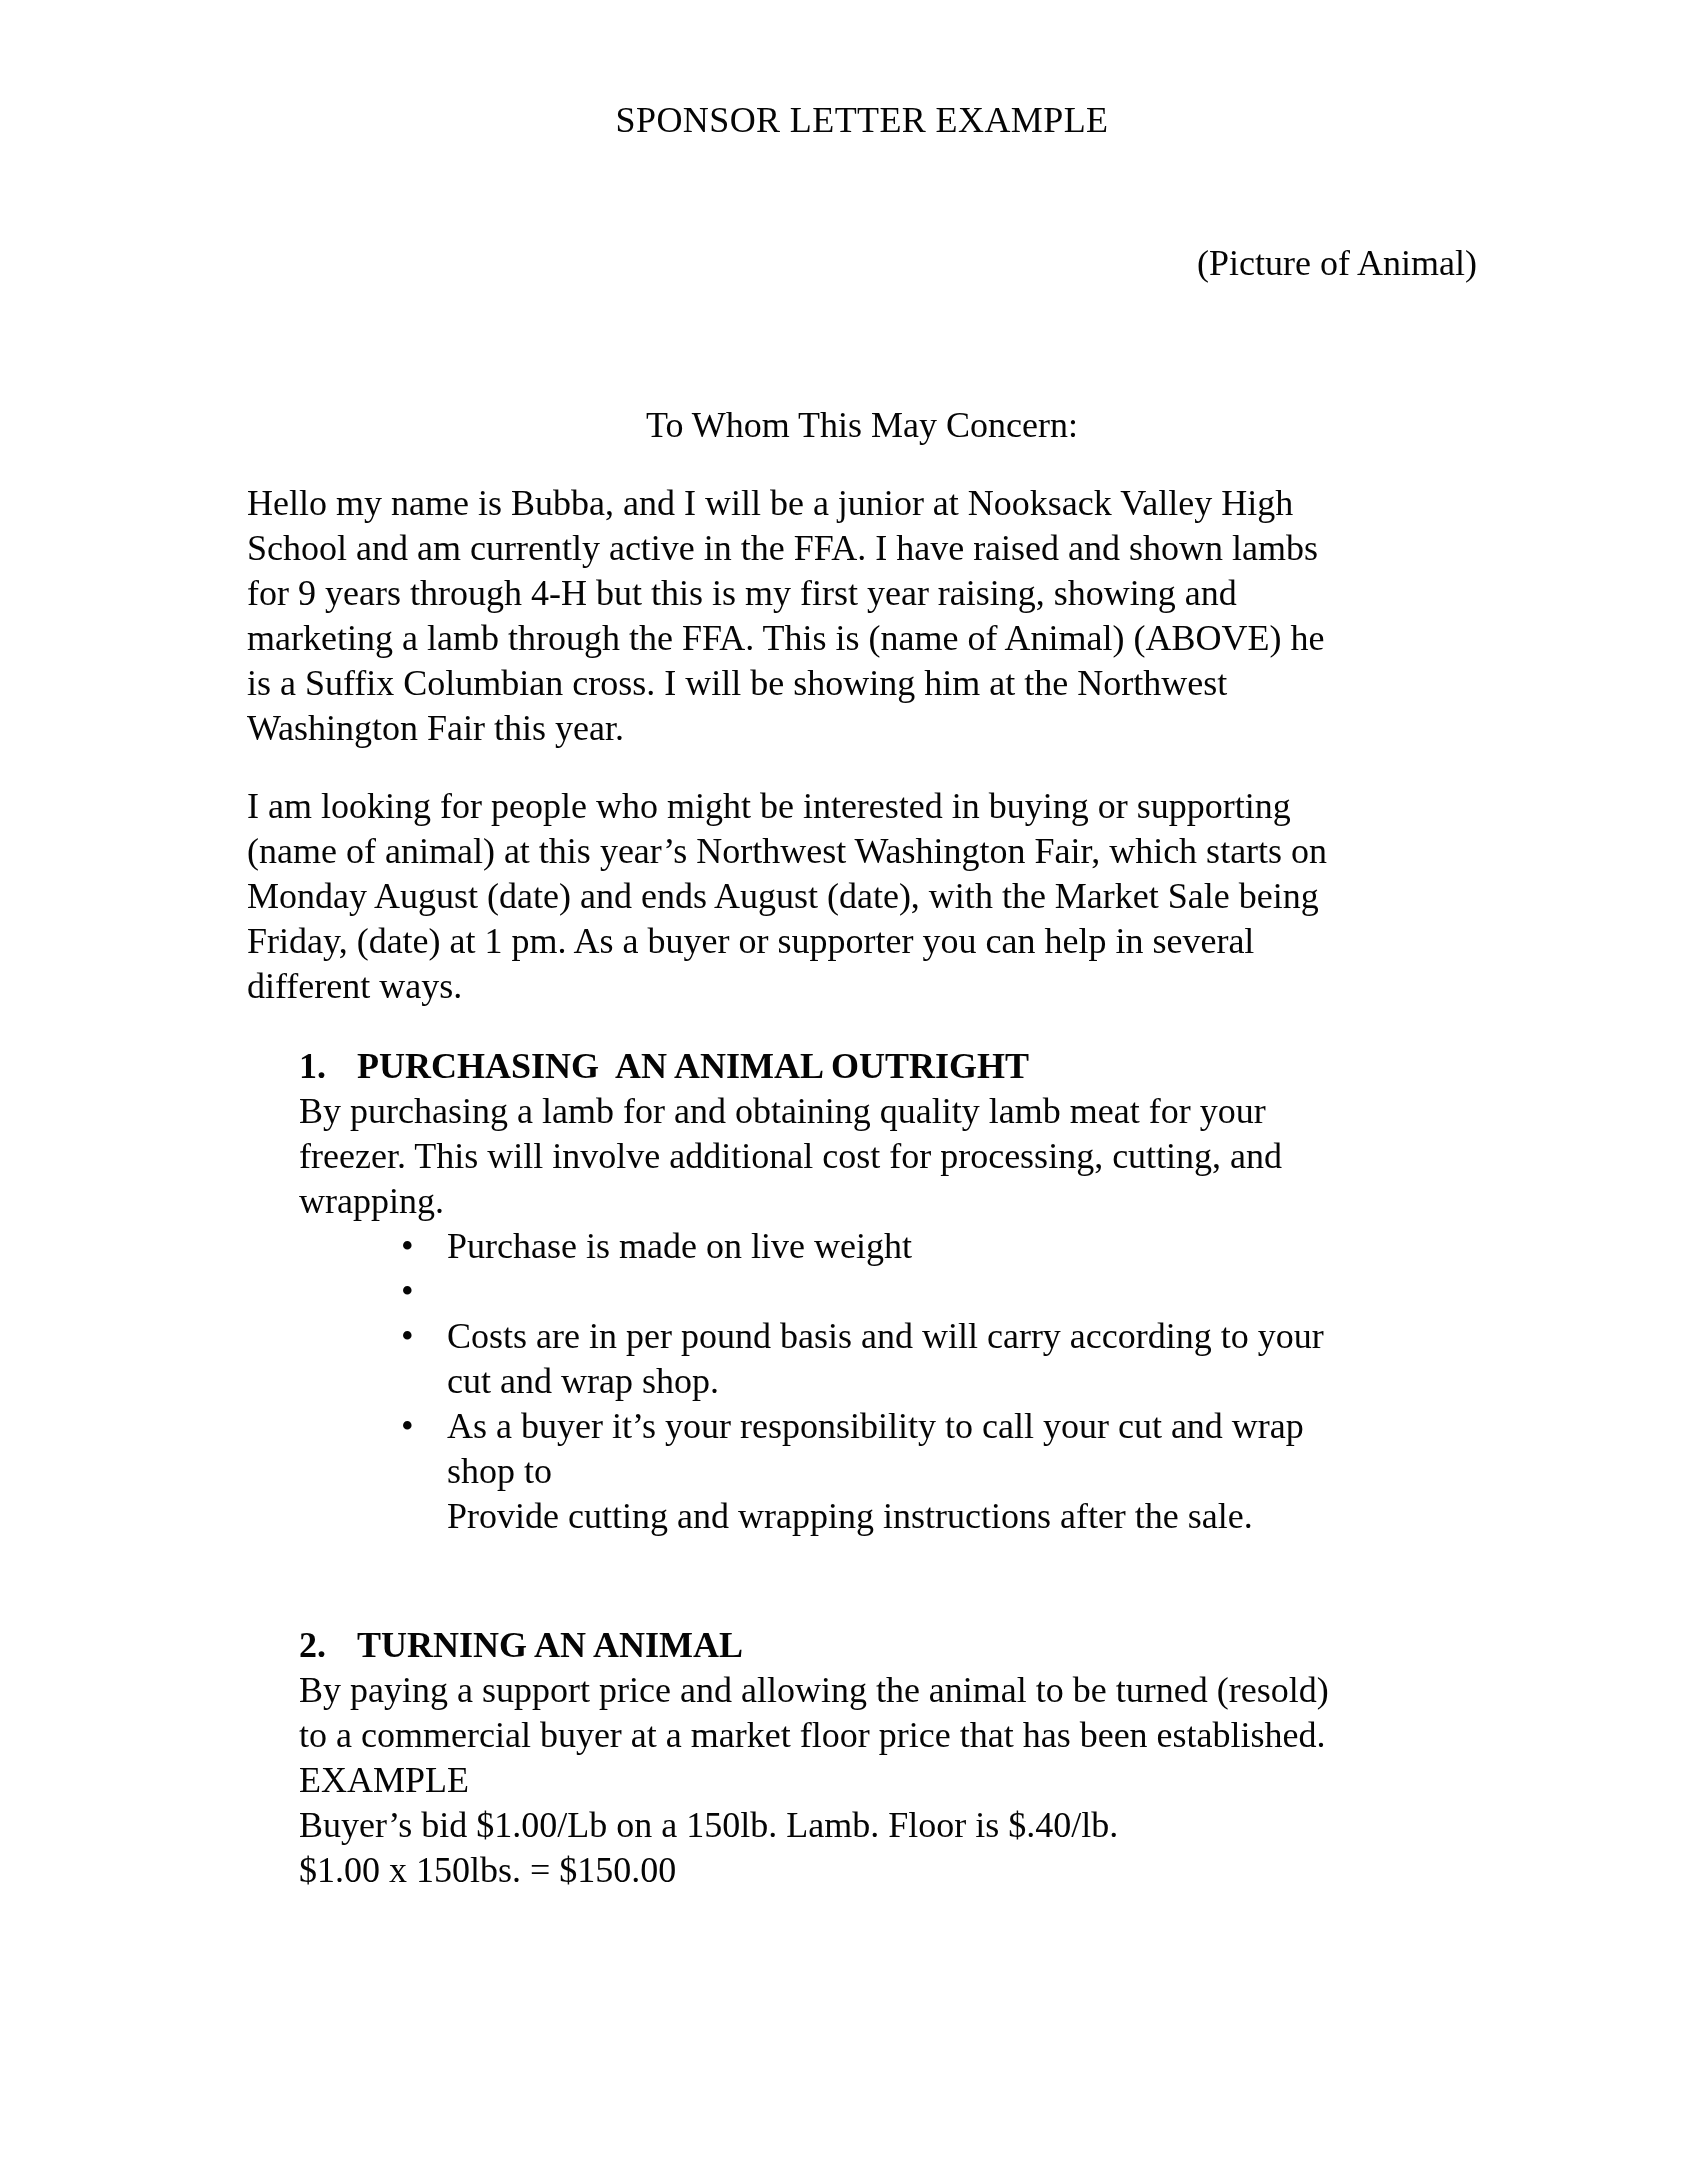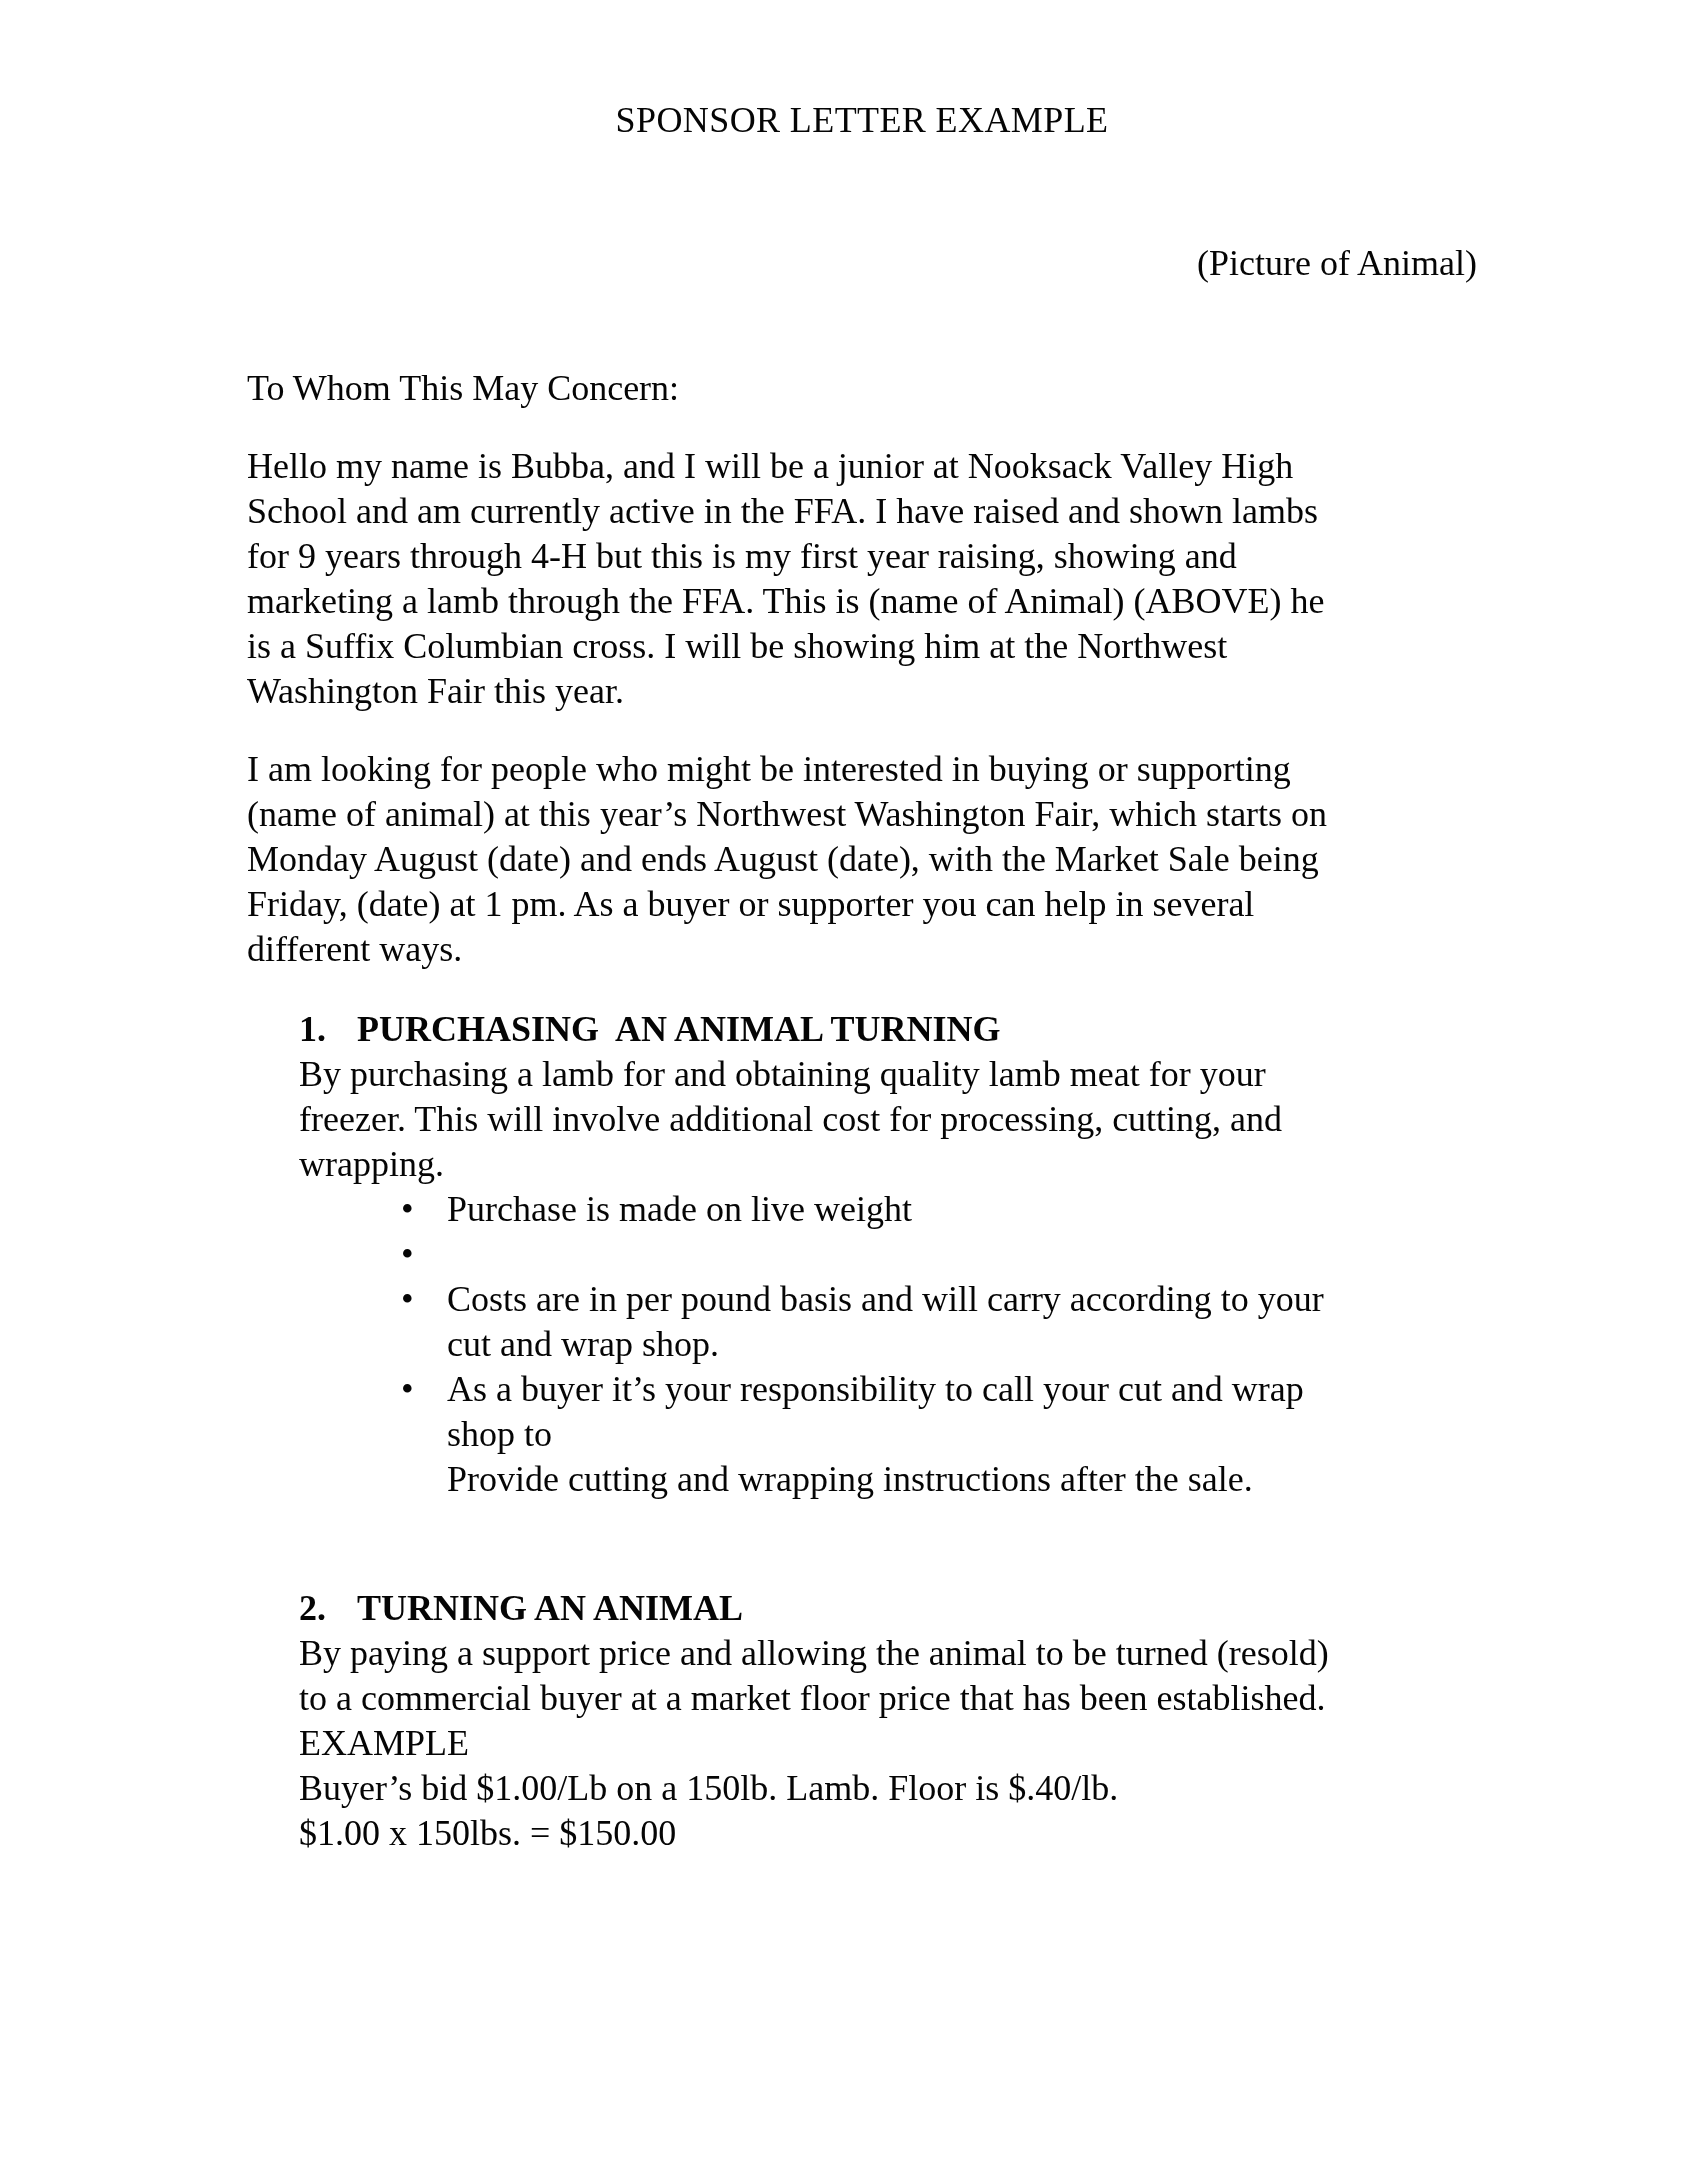--- a/index.html
+++ b/index.html
@@ -26,22 +26,23 @@
     text-align: center;
     white-space: pre;
     letter-spacing: 0.4px;
   }
   .picture-line {
     margin-top: 98px;
     text-align: right;
     white-space: pre;
   }
   .salutation {
-    margin-top: 80px;
+    margin-top: 117px;
     white-space: pre;
+    text-align: center;
   }
   .para {
     margin-top: 33px;
     white-space: pre;
   }
   .section {
     margin-left: 52px;
   }
   .section-1 { margin-top: 35px; }
   .section-2 { margin-top: 84px; }
@@ -91,21 +92,21 @@
 
   <div class="para">I am looking for people who might be interested in buying or supporting
 (name of animal) at this year’s Northwest Washington Fair, which starts on
 Monday August (date) and ends August (date), with the Market Sale being
 Friday, (date) at 1 pm. As a buyer or supporter you can help in several
 different ways.</div>
 
   <div class="section section-1">
     <div class="sec-head">
       <span class="sec-num">1.</span>
-      <span class="sec-title">PURCHASING  AN ANIMAL TURNING</span>
+      <span class="sec-title">PURCHASING  AN ANIMAL OUTRIGHT</span>
     </div>
     <div class="sec-body">By purchasing a lamb for and obtaining quality lamb meat for your
 freezer. This will involve additional cost for processing, cutting, and
 wrapping.</div>
     <div class="bullets">
       <div class="bullet-row">
         <span class="bullet-marker">•</span>
         <span class="bullet-text">Purchase is made on live weight</span>
       </div>
       <div class="bullet-row">

